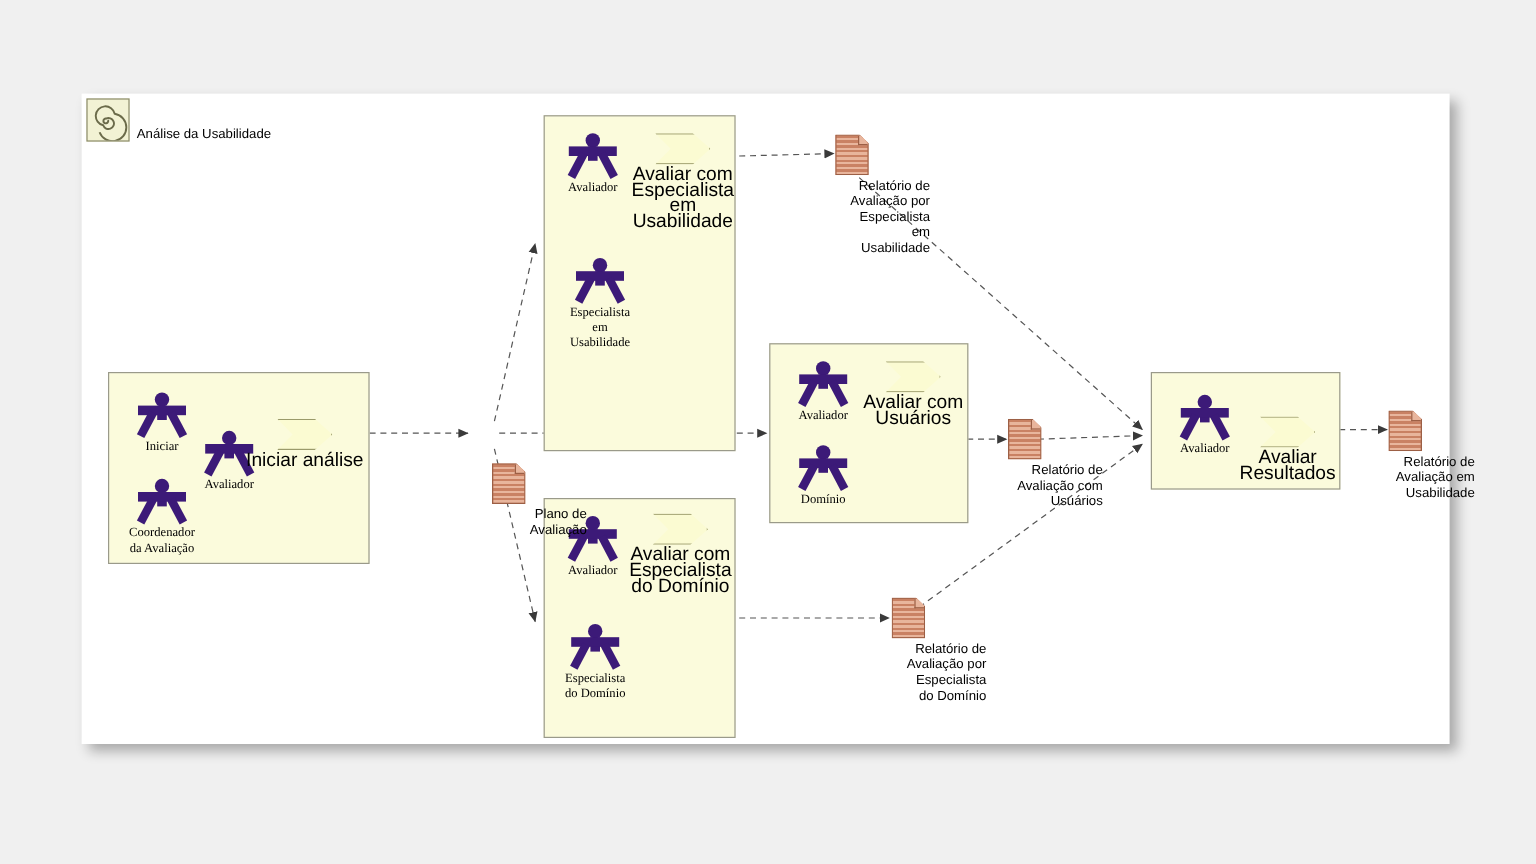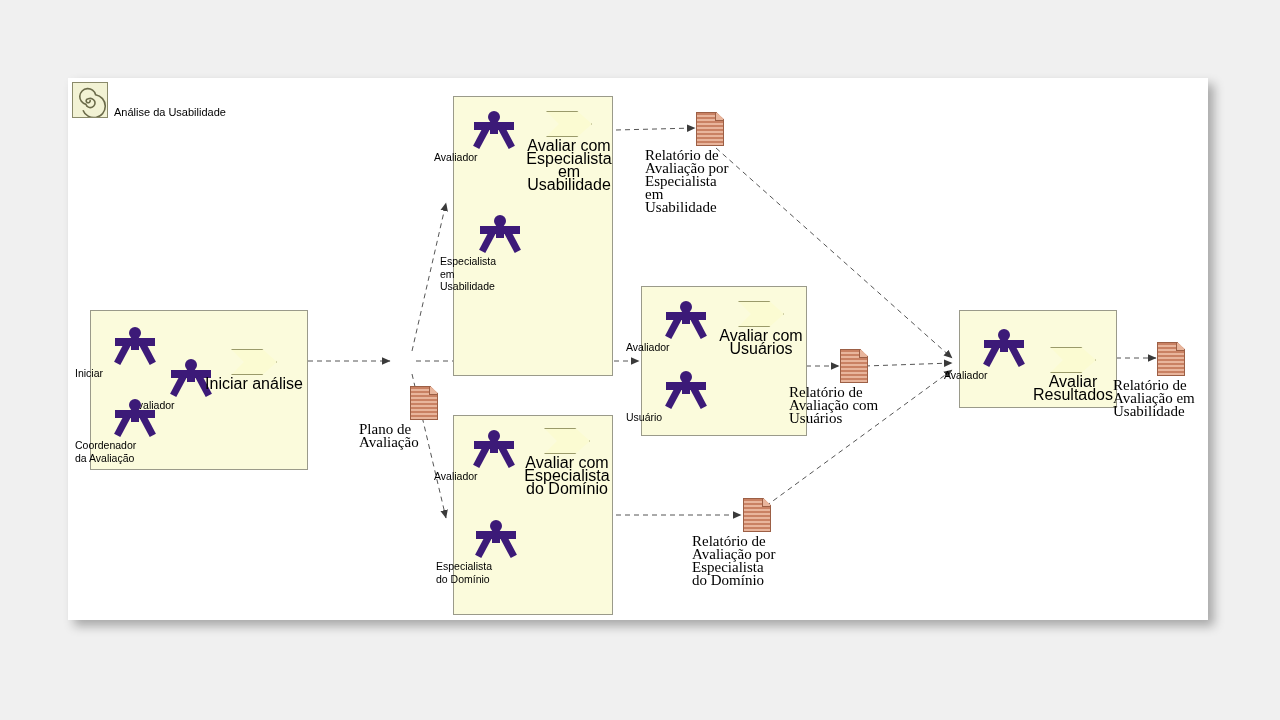--- a/index.html
+++ b/index.html
@@ -103,24 +103,25 @@
     top: 11px;
     width: 8px;
     height: 12px;
     background: #3c1a78;
   }
   .actor .lbl {
     position: absolute;
     top: 40px;
     left: -38px;
     width: 120px;
-    text-align: left;
+    text-align: center;
     font-size: 10.5px;
     color: #000;
     line-height: 12.5px;
+    font-family: Liberation Serif, serif;
   }
 
   
   .chev {
     position: absolute;
   }
   .chev .shape {
     width: 46px;
     height: 26px;
     background: #fbfbd2;
@@ -165,25 +166,24 @@
     background: #e8b59c;
     border-left: 1px solid #9c5f45;
     border-bottom: 1px solid #9c5f45;
     box-sizing: border-box;
   }
   .doc .lbl {
     position: absolute;
     top: 37px;
     left: -51px;
     width: 130px;
-    text-align: left;
-    font-size: 15px;
+    text-align: right;
+    font-size: 11px;
     color: #000;
     line-height: 13px;
-    font-family: Liberation Serif, serif;
   }
 
   
   #wires {
     position: absolute;
     left: 0;
     top: 0;
     width: 1140px;
     height: 542px;
     pointer-events: none;
@@ -321,21 +321,21 @@
     </div>
 
     <div class="actor" style="left:22px; top:84px;">
       <div class="fig">
         <span class="head"></span>
           <span class="body"></span>
         <span class="arms"></span>
           <span class="leg l"></span>
           <span class="leg r"></span>
       </div>
-      <div class="lbl">Usuário</div>
+      <div class="lbl">Domínio</div>
     </div>
 
     <div class="chev" style="left:96px; top:14px;">
       <div class="shape"></div>
       <div class="lbl">Avaliar com<br>Usuários</div>
     </div>
   </div>
 
   <div class="act-box" style="left:385px; top:337px; width:160px; height:200px;">
 

